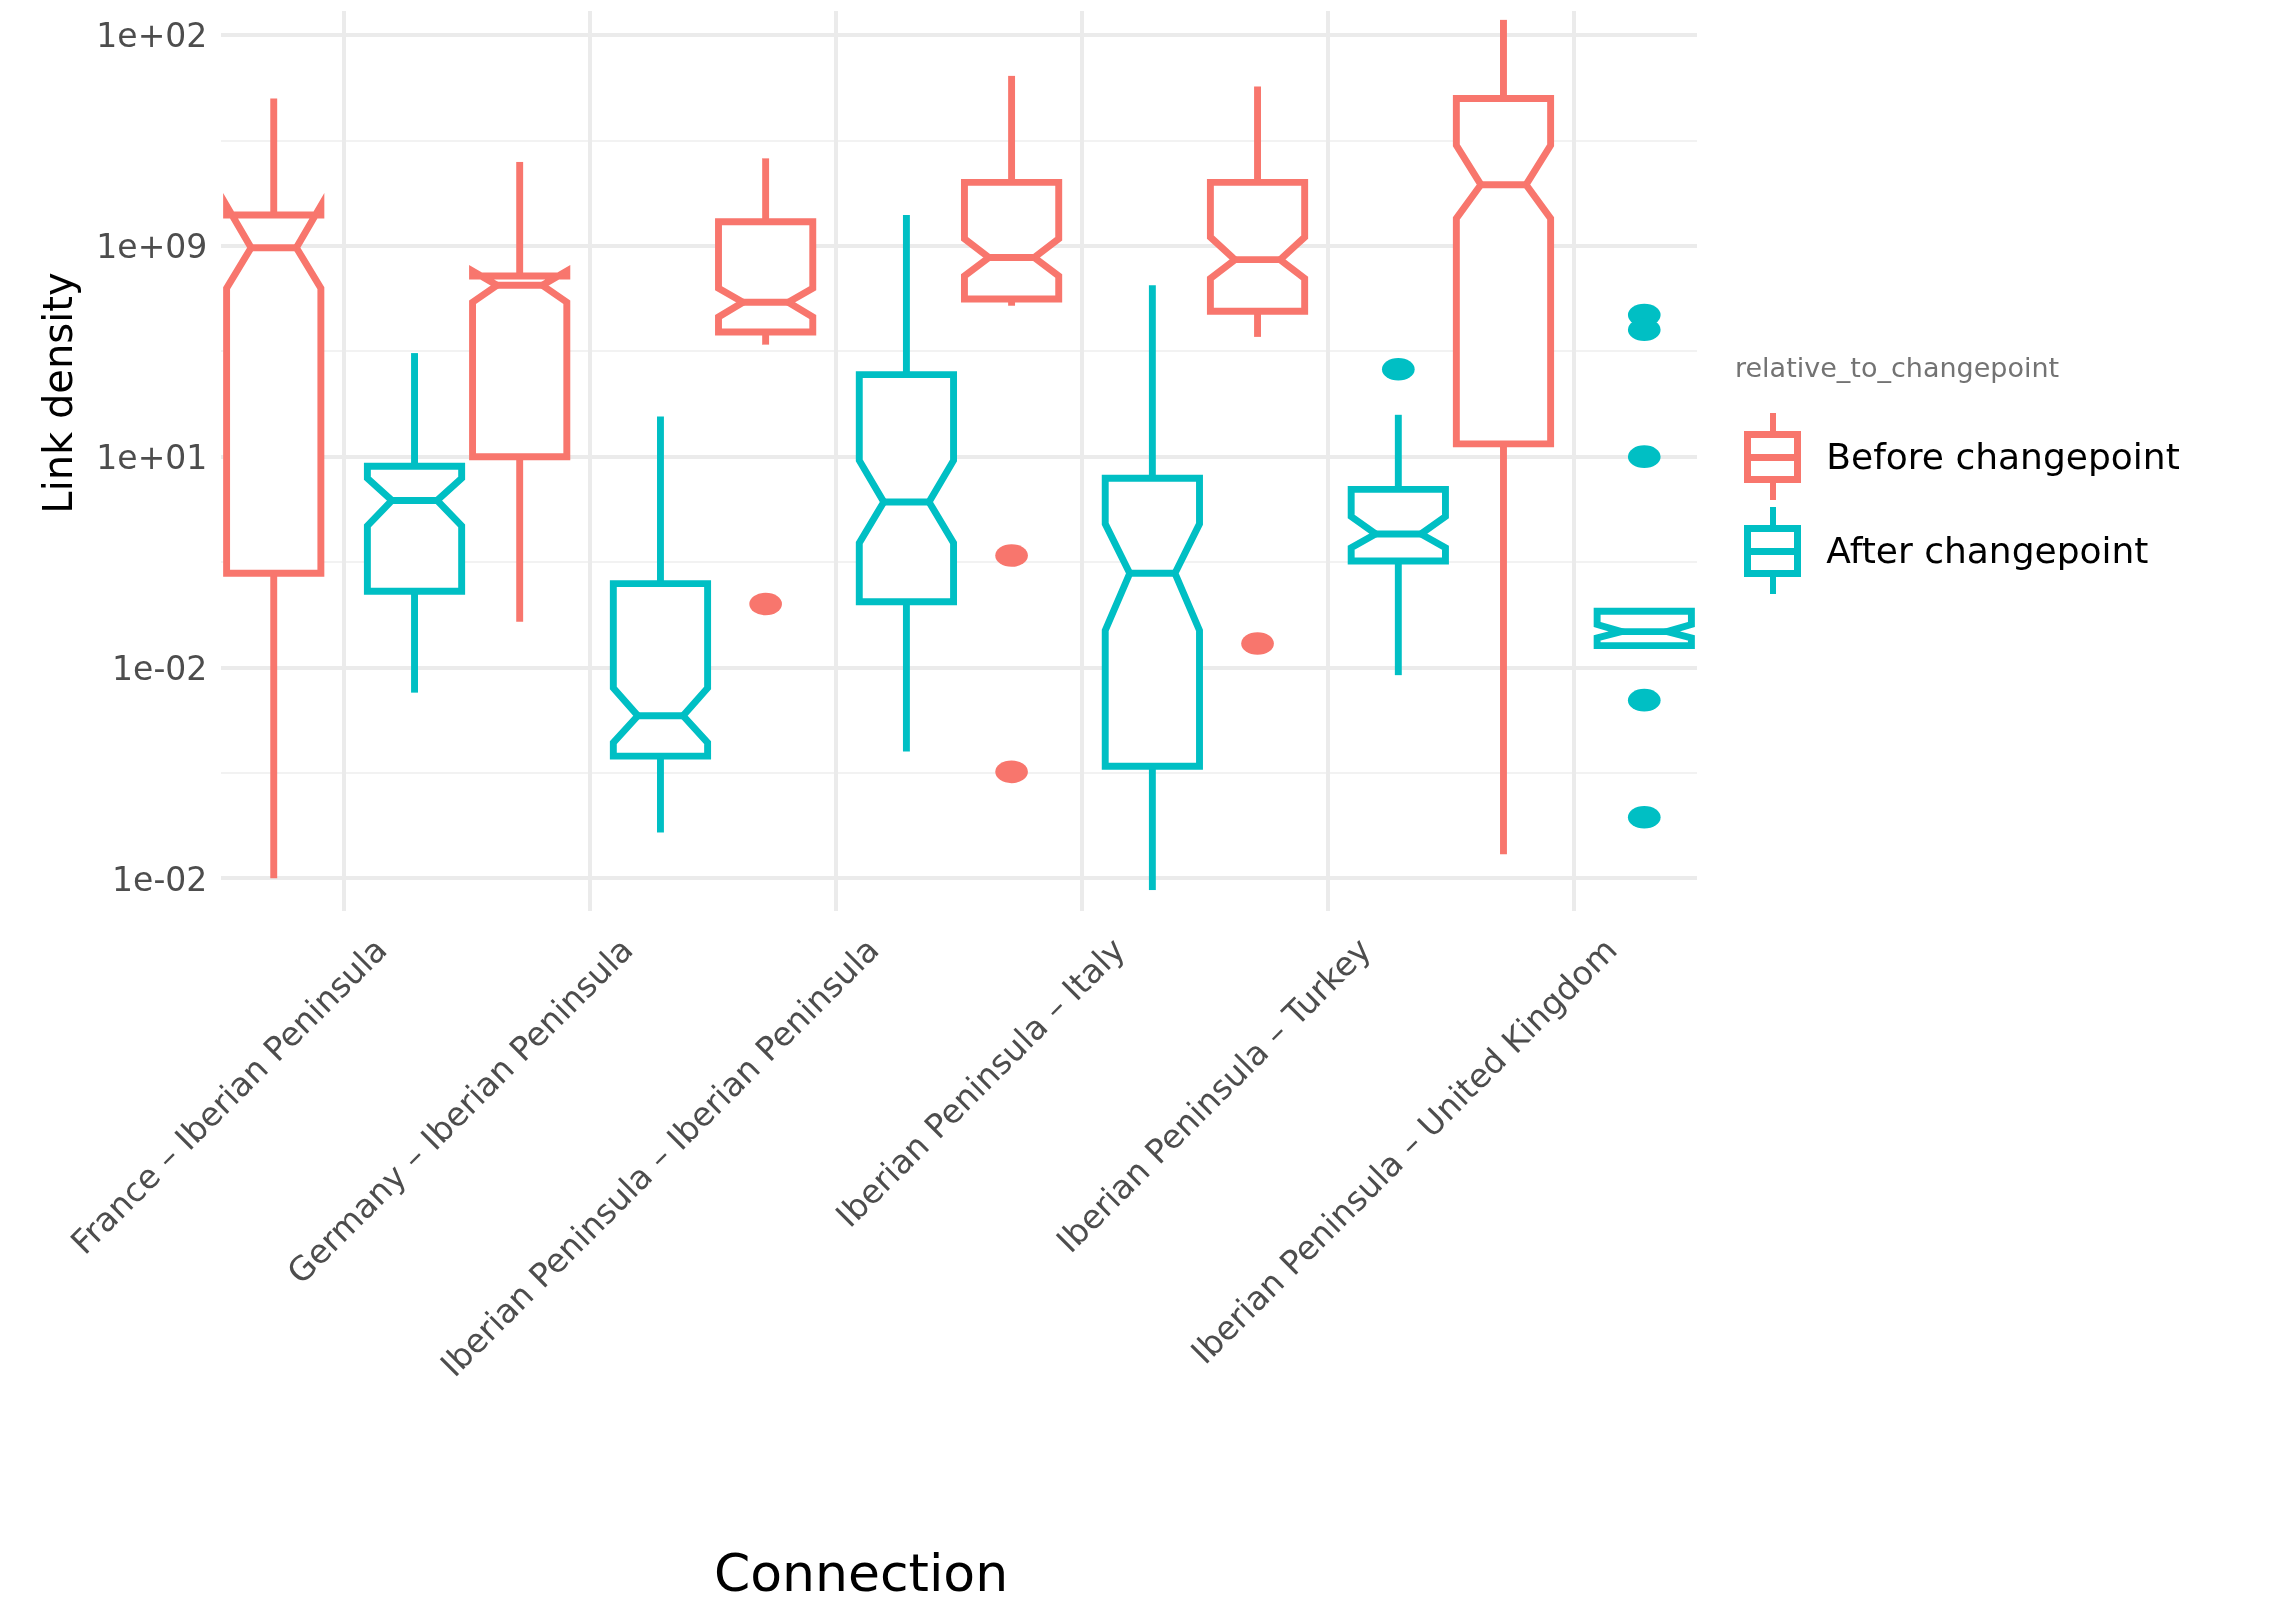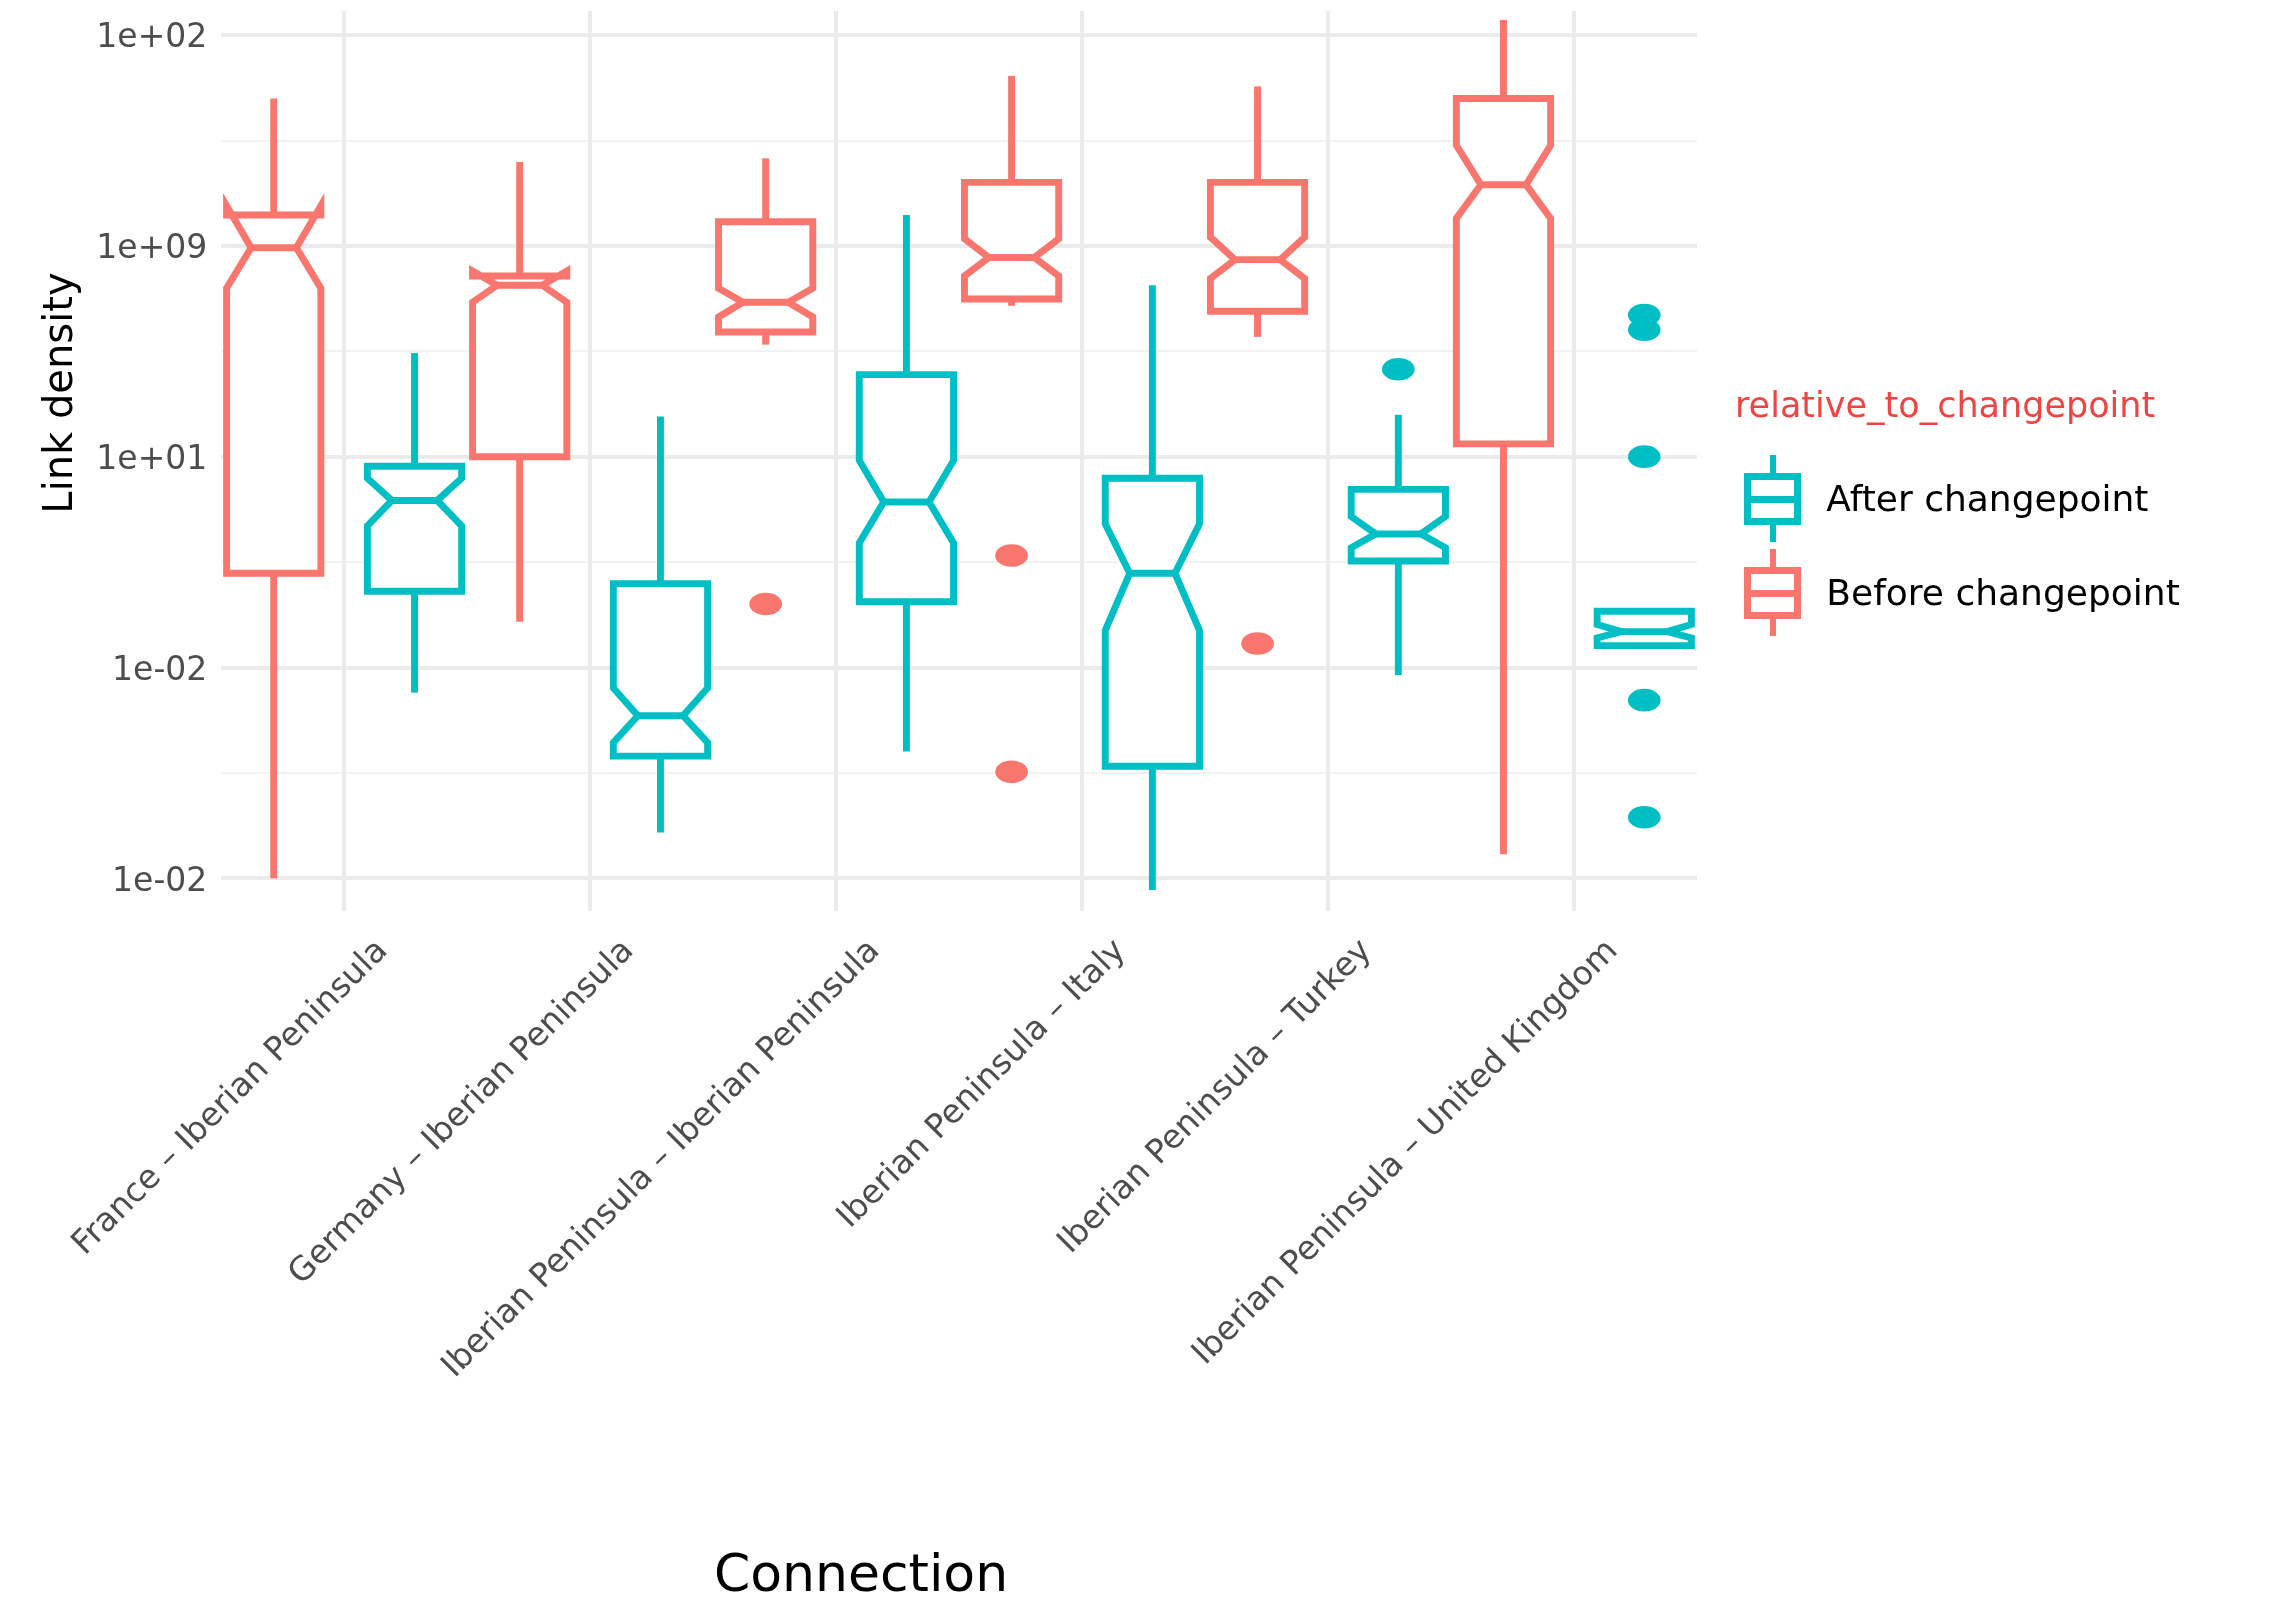--- a/index.html
+++ b/index.html
@@ -36,21 +36,21 @@
   
   #xlabels{position:absolute;left:0;top:924px;width:1722px;height:616px;}
   .xlab{
     position:absolute; font-size:33px; color:#4d4d4d; white-space:nowrap;
     transform-origin:right top; transform:rotate(-45deg);
     text-align:right;
   }
 
   
   #legend{position:absolute;left:1735px;top:352px;width:528px;}
-  .leg-title{font-size:35px;color:#ef4444;margin-bottom:26.4px;white-space:nowrap;margin-top:33px;}
+  .leg-title{font-size:27px;color:#737373;margin-bottom:26.4px;white-space:nowrap;}
   .leg-row{display:flex;align-items:center;height:94px;}
   .leg-key{position:relative;width:75px;height:94px;margin-right:16.3px;flex:0 0 auto;}
   .leg-label{font-size:36px;color:#000;white-space:nowrap;}
   .lk-box{position:absolute;left:8.8px;top:21.4px;width:57px;height:52px;border-style:solid;border-width:7px;box-sizing:border-box;background:#fff;}
   .lk-med{position:absolute;left:8.8px;top:45px;width:57px;height:6.3px;}
   .lk-wt{position:absolute;left:35px;top:3.8px;width:6.3px;height:19px;}
   .lk-wb{position:absolute;left:35px;top:72px;width:6.3px;height:19px;}
 </style>
 </head>
 <body>
@@ -175,33 +175,33 @@
       <div class="xlab" style="left: 1105px; top: 6.3px; transform: translateX(-100%) rotate(-45deg); transform-origin: right top;">Iberian Peninsula – Italy</div>
       <div class="xlab" style="left: 1351px; top: 6.3px; transform: translateX(-100%) rotate(-45deg); transform-origin: right top;">Iberian Peninsula – Turkey</div>
       <div class="xlab" style="left: 1597px; top: 6.3px; transform: translateX(-100%) rotate(-45deg); transform-origin: right top;">Iberian Peninsula – United Kingdom</div>
     </div>
 
   <div id="legend">
     <div class="leg-title">relative_to_changepoint</div>
     <div id="legend-rows">
         <div class="leg-row">
           <div class="leg-key">
+            <div class="lk-wt" style="background:#F8766D"></div>
+            <div class="lk-box" style="border-color:#F8766D"></div>
+            <div class="lk-med" style="background:#F8766D"></div>
+            <div class="lk-wb" style="background:#F8766D"></div>
+          </div>
+          <div class="leg-label">Before changepoint</div>
+        </div>
+        <div class="leg-row">
+          <div class="leg-key">
             <div class="lk-wt" style="background:#00BFC4"></div>
             <div class="lk-box" style="border-color:#00BFC4"></div>
             <div class="lk-med" style="background:#00BFC4"></div>
             <div class="lk-wb" style="background:#00BFC4"></div>
           </div>
           <div class="leg-label">After changepoint</div>
         </div>
-        <div class="leg-row">
-          <div class="leg-key">
-            <div class="lk-wt" style="background:#F8766D"></div>
-            <div class="lk-box" style="border-color:#F8766D"></div>
-            <div class="lk-med" style="background:#F8766D"></div>
-            <div class="lk-wb" style="background:#F8766D"></div>
-          </div>
-          <div class="leg-label">Before changepoint</div>
-        </div>
       </div>
   </div>
 
 </div>
 
 
 </body></html>

